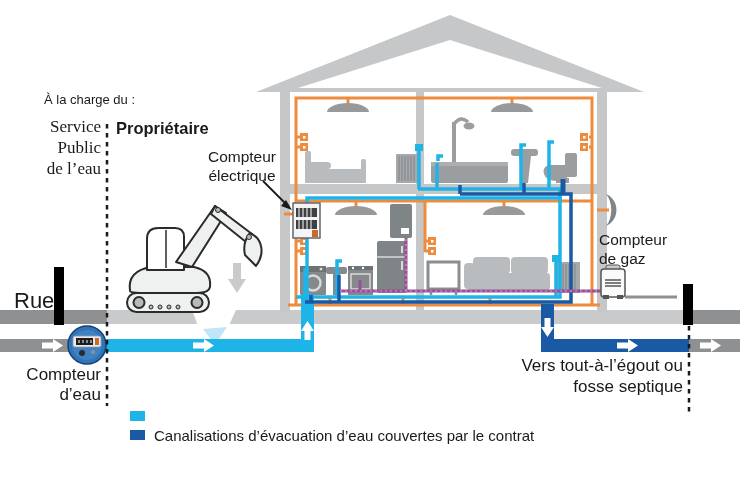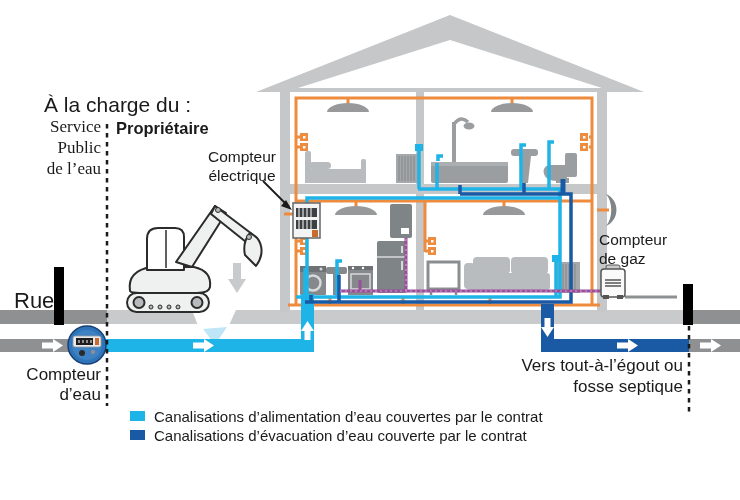--- a/index.html
+++ b/index.html
@@ -1,20 +1,20 @@
 <!DOCTYPE html>
 <html><head>
 <meta charset="utf-8">
 <style>
   html,body{margin:0;padding:0;background:#fff;}
   .stage{position:relative;width:740px;height:500px;background:#fff;overflow:hidden;
          font-family:"Liberation Sans","DejaVu Sans",sans-serif;color:#1a1a1a;}
   .stage svg{position:absolute;left:0;top:0;}
   .label{position:absolute;white-space:pre-line;line-height:1.22;}
-  .lbl-title{left:44px;top:92px;font-size:21px;}
+  .lbl-title{left:44px;top:92px;font-size:13px;}
   .lbl-service{right:639px;top:116px;text-align:right;font-size:17px;line-height:21px;font-family:Liberation Serif, serif;}
   .lbl-prop{left:116px;top:118px;font-size:16.5px;font-weight:bold;}
   .lbl-elec{left:198px;top:147px;width:88px;text-align:center;font-size:15.5px;line-height:19px;}
   .lbl-rue{left:14px;top:288px;font-size:22px;}
   .lbl-eau{right:639px;top:365px;text-align:right;font-size:17px;line-height:20px;}
   .lbl-gaz{left:599px;top:230px;font-size:15.5px;line-height:19px;}
   .lbl-sewer{right:57px;top:355px;text-align:right;font-size:17px;line-height:21px;}
   .legend{position:absolute;left:130px;top:408px;}
   .legend-row{display:flex;align-items:flex-start;height:19px;}
   .swatch{width:15px;height:10px;margin-top:3px;margin-right:9px;flex:0 0 auto;}
@@ -299,21 +299,20 @@
   <div class="label lbl-eau">Compteur
 d’eau</div>
   <div class="label lbl-gaz">Compteur
 de gaz</div>
   <div class="label lbl-sewer">Vers tout-à-l’égout ou
 fosse septique</div>
 
   <div class="legend">
     <div class="legend-row">
       <span class="swatch" style="background-color: rgb(31, 180, 232);"></span>
-      <span class="legend-text">Canalisations d’alimentation d’eau couvertes par le contrat</span>
     </div>
     <div class="legend-row">
       <span class="swatch" style="background-color: rgb(26, 90, 165);"></span>
-      <span class="legend-text">Canalisations d’évacuation d’eau couverte par le contrat</span>
+      <span class="legend-text">Canalisations d’évacuation d’eau couvertes par le contrat</span>
     </div>
   </div>
 
 </div>
 
 </body></html>

